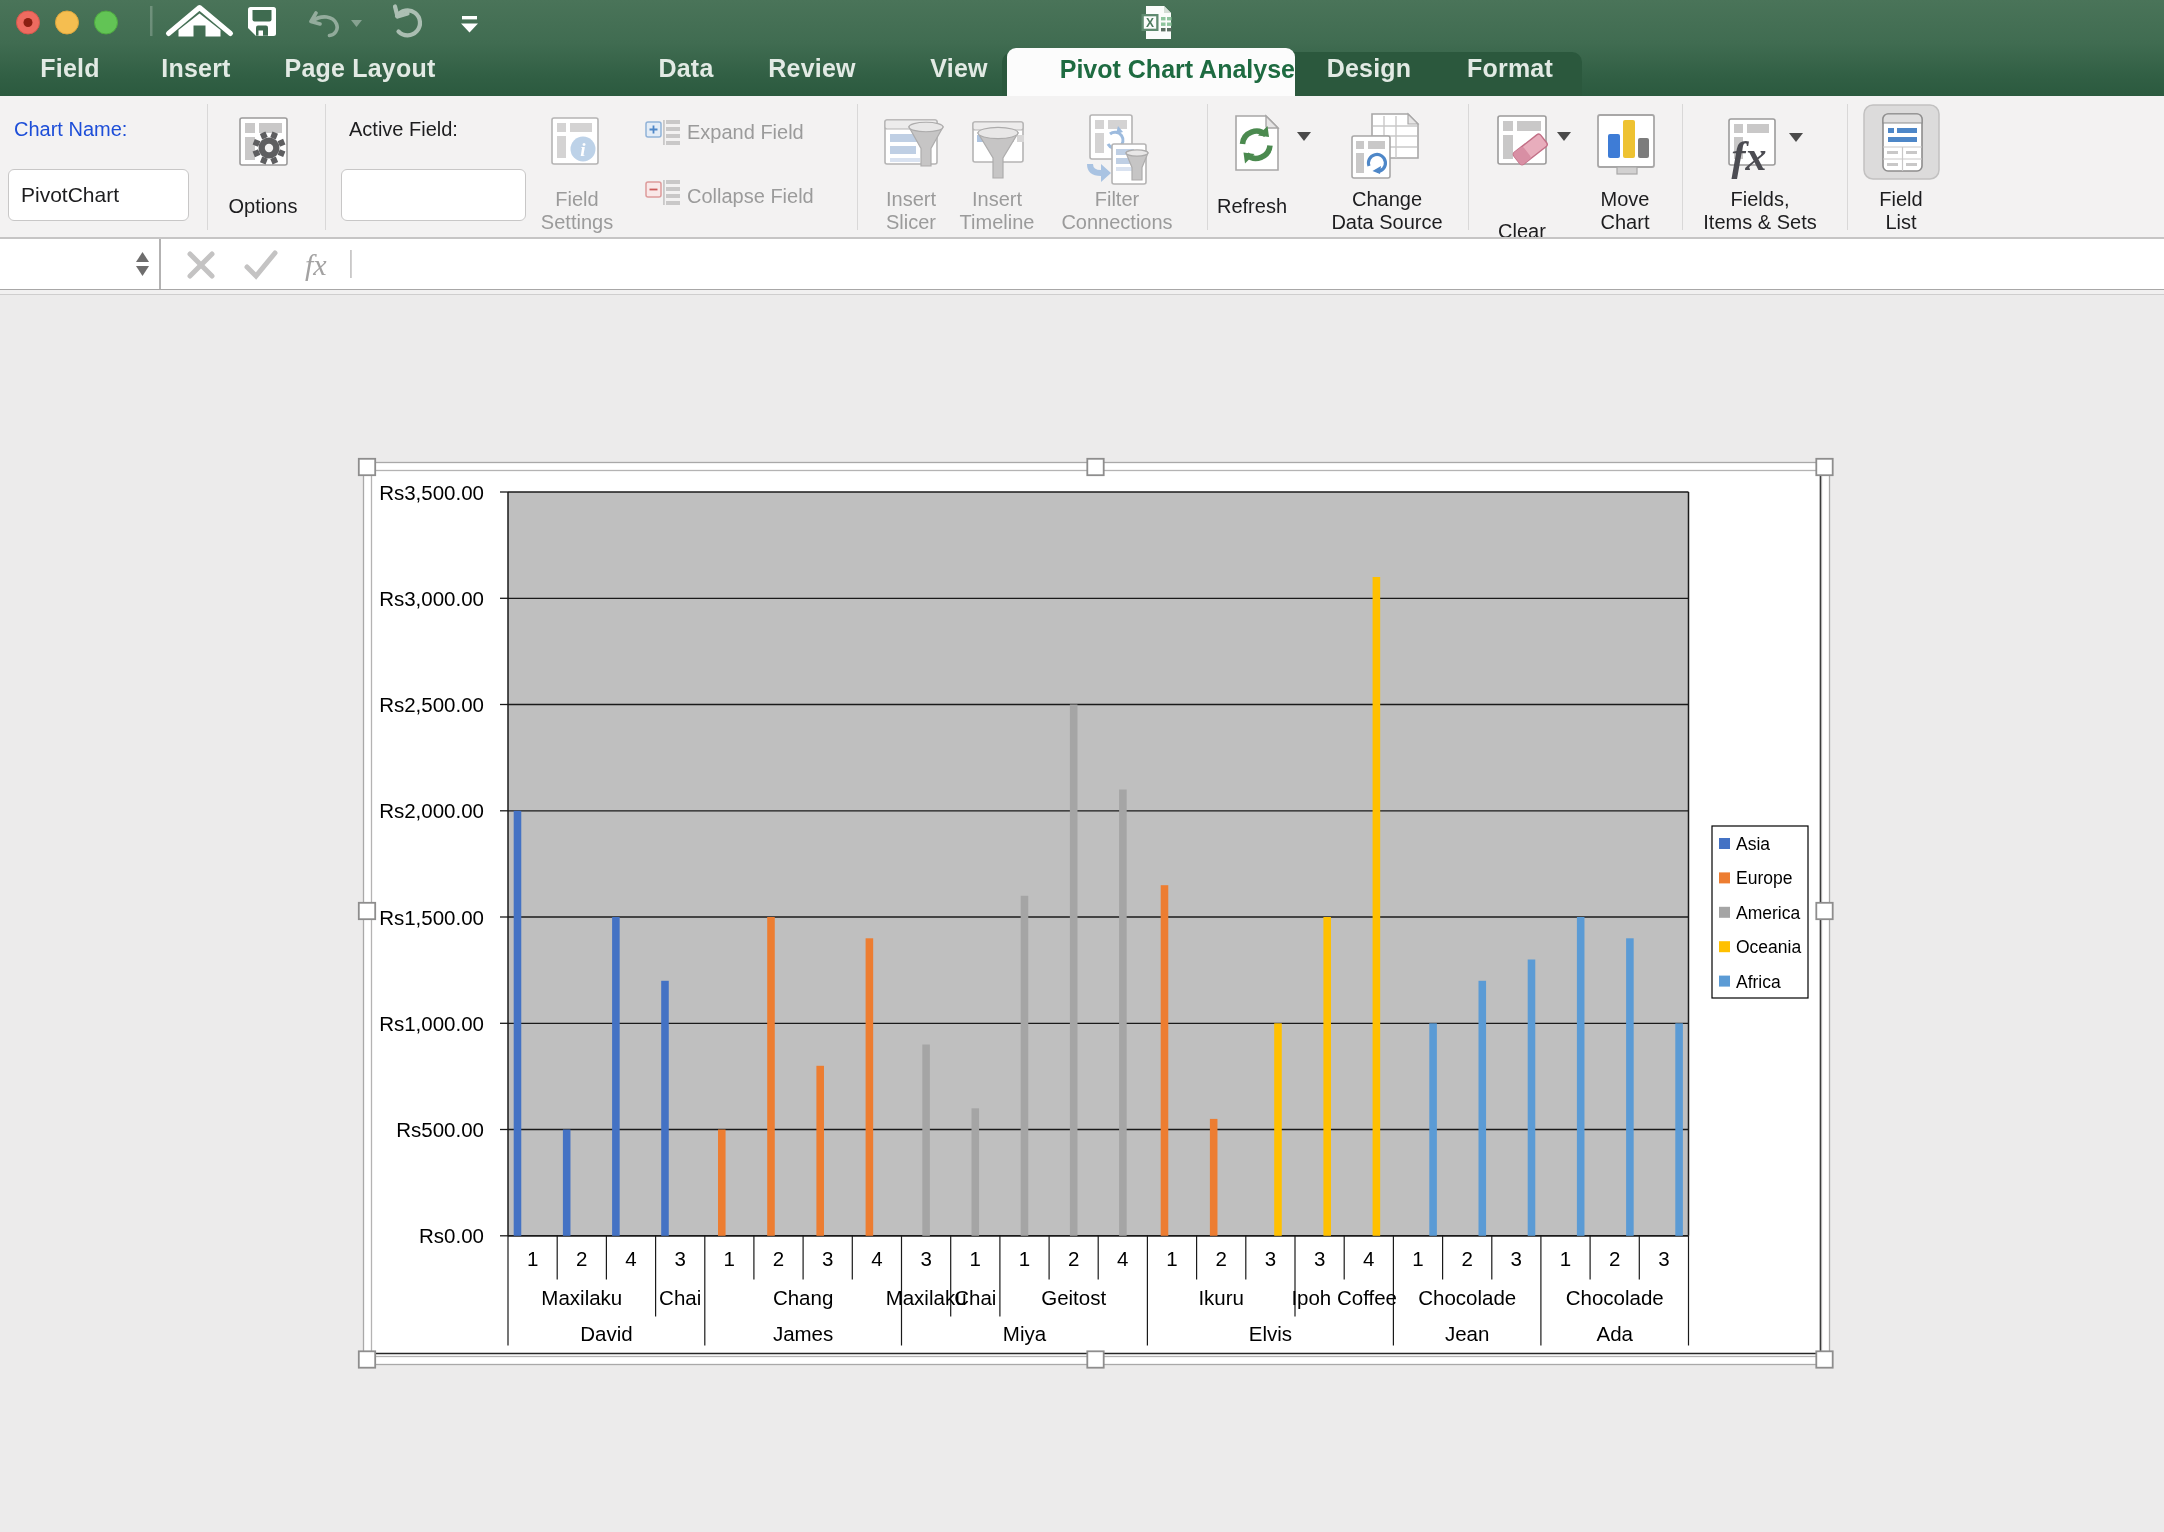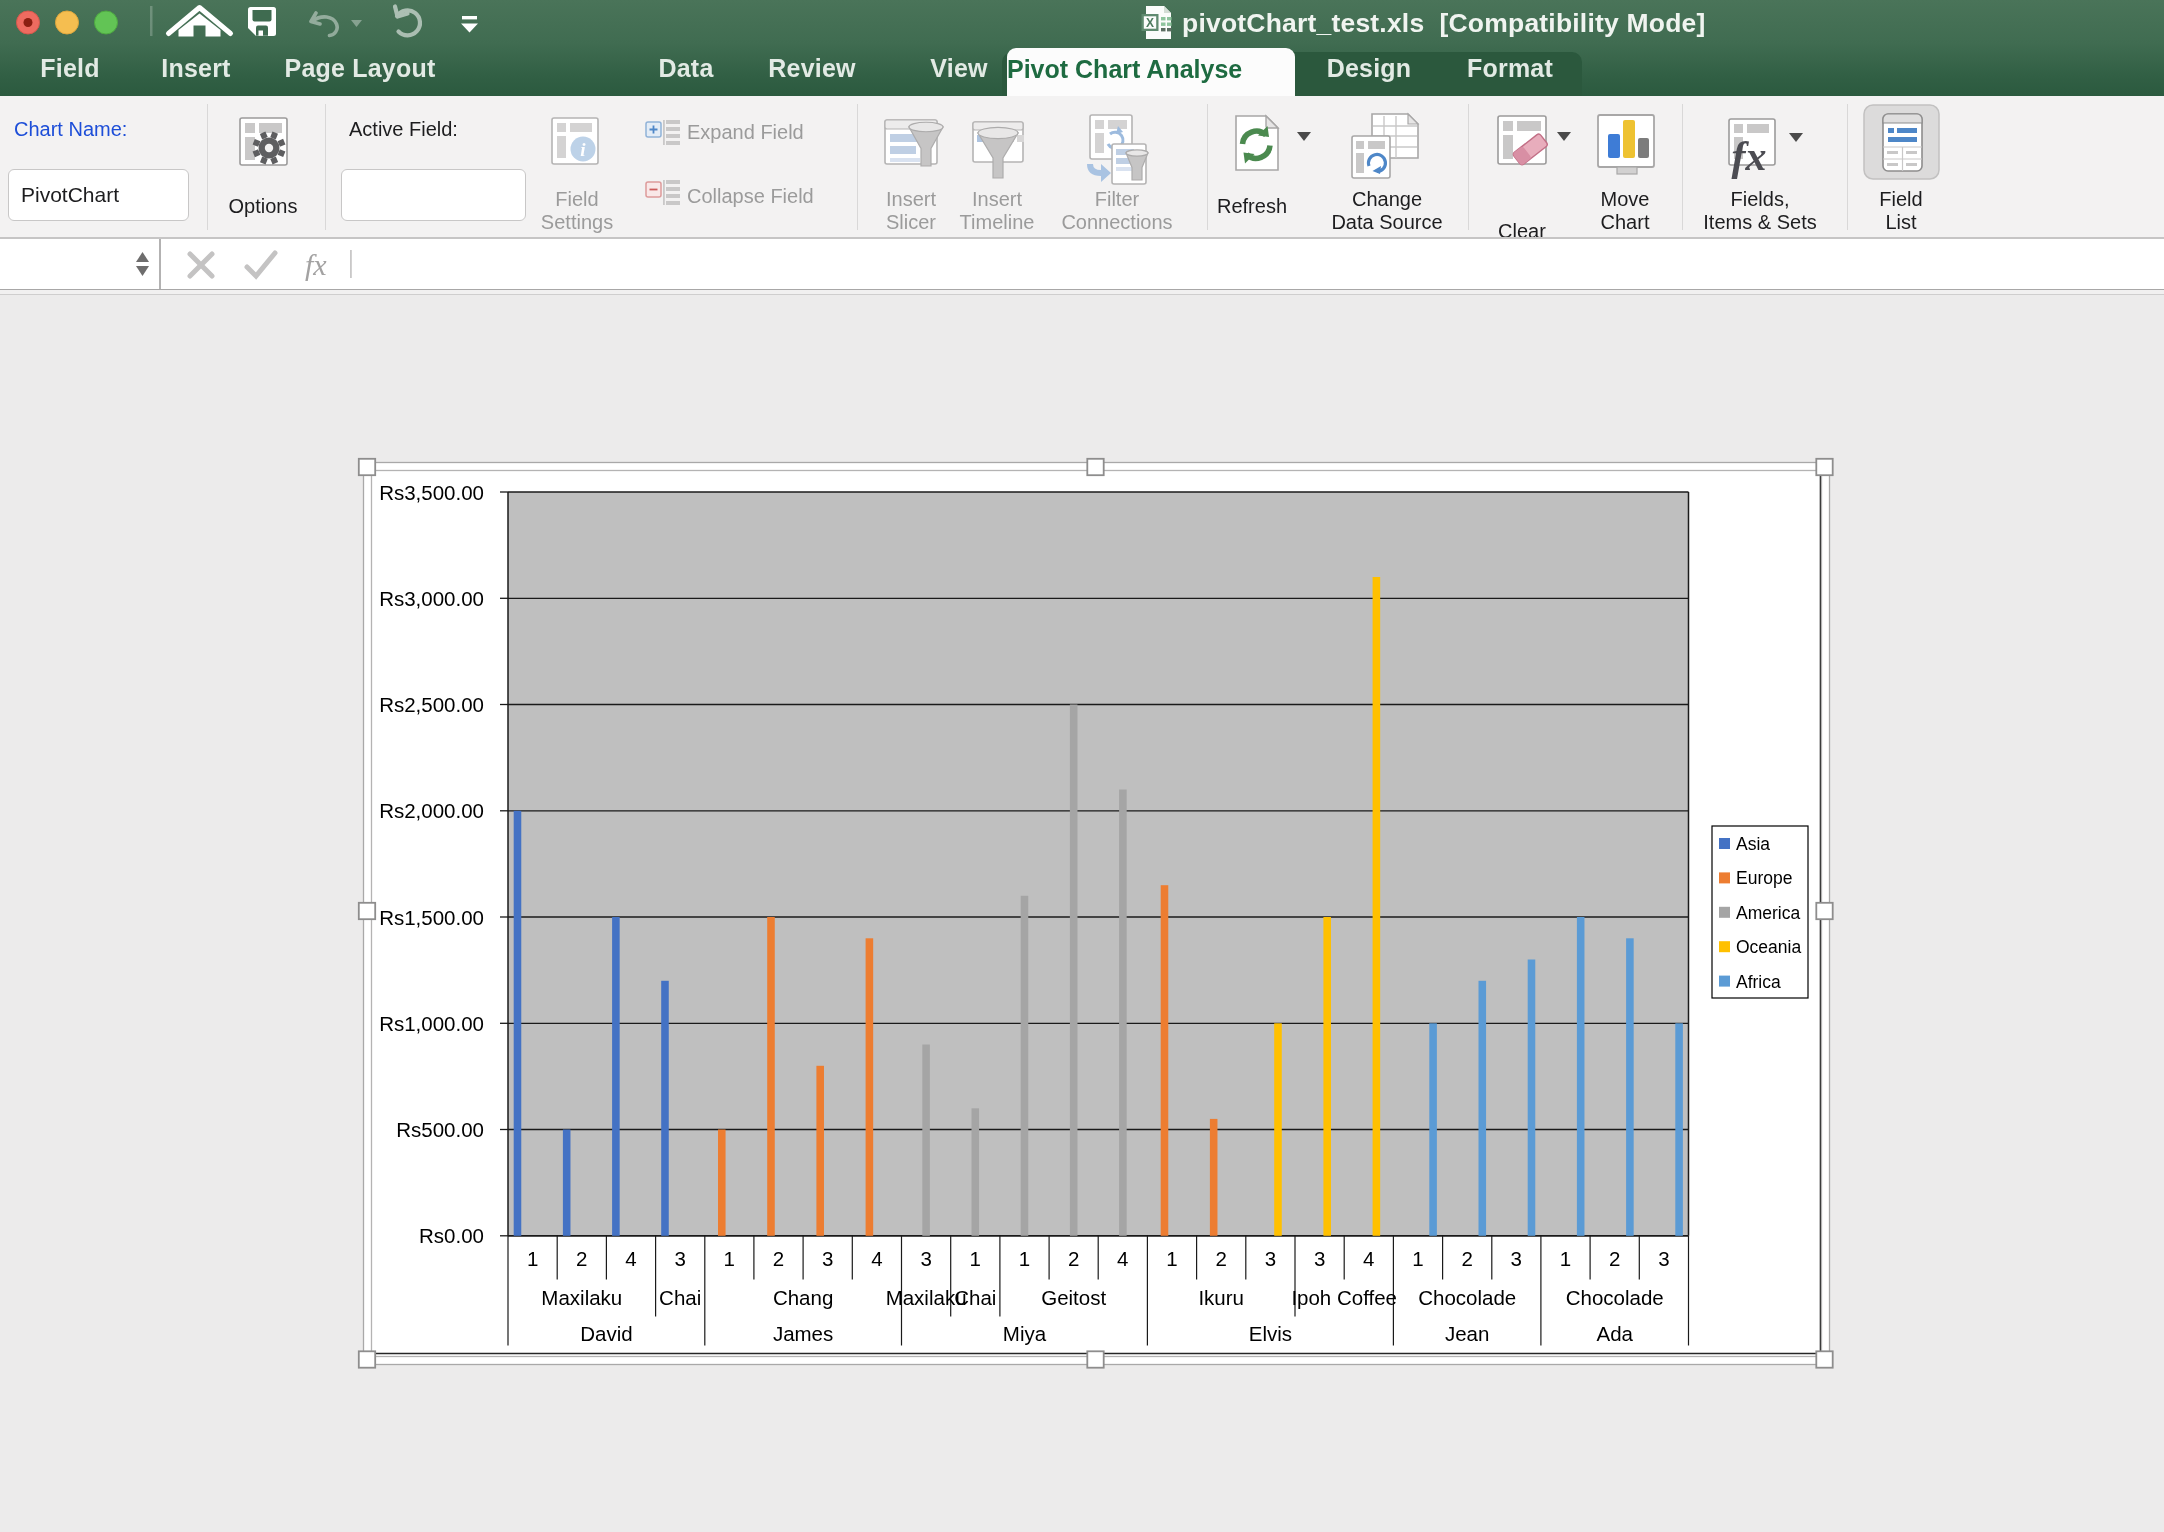--- a/index.html
+++ b/index.html
@@ -3,21 +3,21 @@
 <style>
 *{margin:0;padding:0;box-sizing:border-box;}
 html,body{width:2164px;height:1532px;overflow:hidden;}
 body{font-family:"Liberation Sans",sans-serif;position:relative;background:#ECEBEB;}
 .abs{position:absolute;}
 
 #hdr{left:0;top:0;width:2164px;height:96px;background:linear-gradient(180deg,#4A7459 0%,#406C51 45%,#315F44 80%,#2B5A3F 100%);}
 .tab{position:absolute;top:54px;height:42px;font-size:25px;font-weight:600;letter-spacing:0.2px;color:#E2EAE4;white-space:nowrap;}
 #ctxblock{left:1002px;top:52px;width:580px;height:44px;background:#2B583D;border-radius:10px 10px 0 0;}
 #activetab{left:1007px;top:48px;width:288px;height:48px;background:#FCFCFC;border-radius:9px 9px 0 0;}
-#activetab span{position:absolute;left:0;top:7px;width:100%;text-align:left;font-size:25px;font-weight:700;color:#1E6B41;}
+#activetab span{position:absolute;left:0;top:7px;width:100%;text-align:right;font-size:25px;font-weight:700;color:#1E6B41;}
 
 #ribbon{left:0;top:96px;width:2164px;height:141px;background:#F3F2F2;}
 #ribbon:after{content:"";position:absolute;left:0;top:141px;width:2164px;height:2px;background:#C6C5C5;}
 .rsep{position:absolute;width:1px;background:#D9D8D8;top:8px;height:126px;}
 .rlbl{position:absolute;font-size:20px;line-height:23px;text-align:center;color:#1D1D1F;white-space:nowrap;transform:translateX(-50%);}
 .dis{color:#9B9B9B;}
 .rinput{position:absolute;background:#fff;border:1.5px solid #C8C7C7;border-radius:6px;height:52px;font-size:21px;color:#1d1d1f;padding-left:12px;display:flex;align-items:center;}
 
 #fbar{left:0;top:239px;width:2164px;height:50px;background:#fff;}
 #fbar .nb{position:absolute;left:159px;top:0;width:2px;height:50px;background:#B3B2B2;}
@@ -60,21 +60,20 @@
         <rect x="23" y="14" width="4.5" height="3.4"></rect>
         <rect x="29" y="14" width="4.5" height="3.4"></rect>
         <rect x="23" y="19.5" width="4.5" height="3.4"></rect>
         <rect x="29" y="19.5" width="4.5" height="3.4"></rect>
       </g>
 <g fill="#5c6e62">
         <rect x="23" y="25" width="4.5" height="3.4"></rect>
         <rect x="29" y="25" width="4.5" height="3.4"></rect>
       </g>
 </svg>
-<div class="abs" style="left:1182px;top:8px;font-size:26.5px;font-weight:700;color:#F0F4F0;white-space:nowrap;letter-spacing:0.2px;">pivotChart_test.xls&nbsp;&nbsp;[Compatibility Mode]</div>
 <div id="ctxblock" class="abs"></div>
 <div class="tab" style="left:70px;transform:translateX(-50%);">Field</div>
 <div class="tab" style="left:196px;transform:translateX(-50%);">Insert</div>
 <div class="tab" style="left:360px;transform:translateX(-50%);">Page Layout</div>
 <div class="tab" style="left:547px;transform:translateX(-50%);margin-top:45px;">Formulas</div>
 <div class="tab" style="left:686px;transform:translateX(-50%);">Data</div>
 <div class="tab" style="left:812px;transform:translateX(-50%);">Review</div>
 <div class="tab" style="left:940px;transform:translateX(-50%);margin-left:19px;">View</div>
 <div id="activetab" class="abs">
       <span>Pivot Chart Analyse</span>

